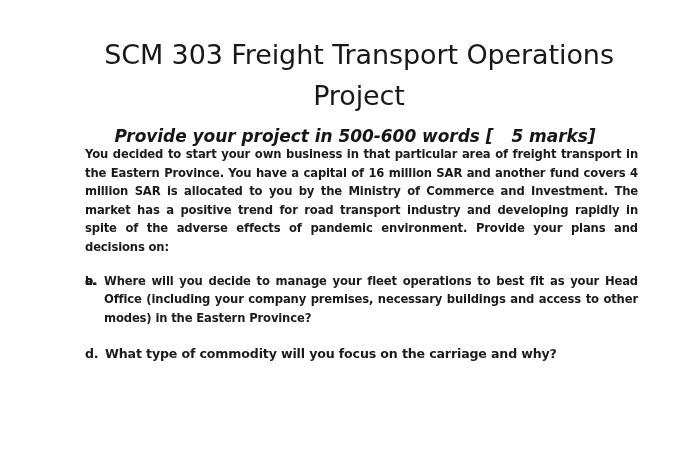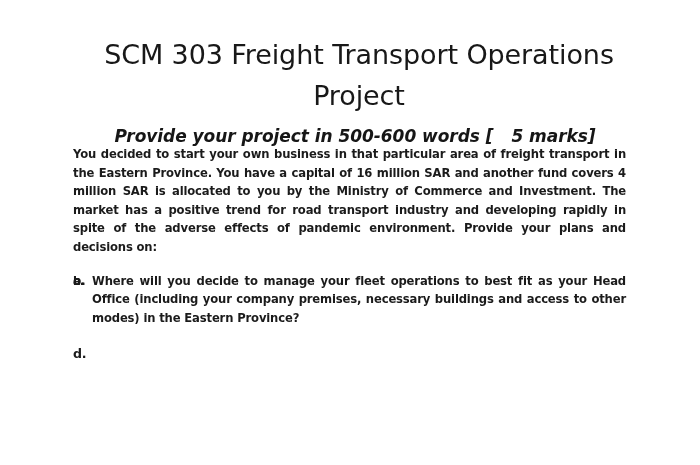--- a/index.html
+++ b/index.html
@@ -62,21 +62,21 @@
     margin-top: 12px;
   }
   .marks-gap {
     display: inline-block;
     width: 18px;
   }
 
   
   .body-wrap {
     position: absolute;
-    left: 73px;
+    left: 85px;
     top: 145px;
     width: 553px;
   }
 
   .body-para {
     font-family: "DejaVu Sans", sans-serif;
     font-size: 11.6px;
     font-weight: 700;
     line-height: 18.6px;
     text-align: justify;
@@ -140,19 +140,19 @@
       <li class="qitem qitem-a">
         <span class="marker">a.</span>
       </li>
       <li class="qitem qitem-b">
         <span class="marker">b.</span>
       </li>
       <li class="qitem qitem-c">
         <span class="marker">c.</span><span>Where will you decide to manage your fleet operations to best fit as your Head Office (including your company premises, necessary buildings and access to other modes) in the Eastern Province?</span>
       </li>
       <li class="qitem qitem-d">
-        <span class="marker">d.</span>
+        <span class="marker">d.</span><span>What type of commodity will you focus on the carriage and why?</span>
       </li>
     </ol>
 
   </div>
 
 </div>
 
 </body></html>

